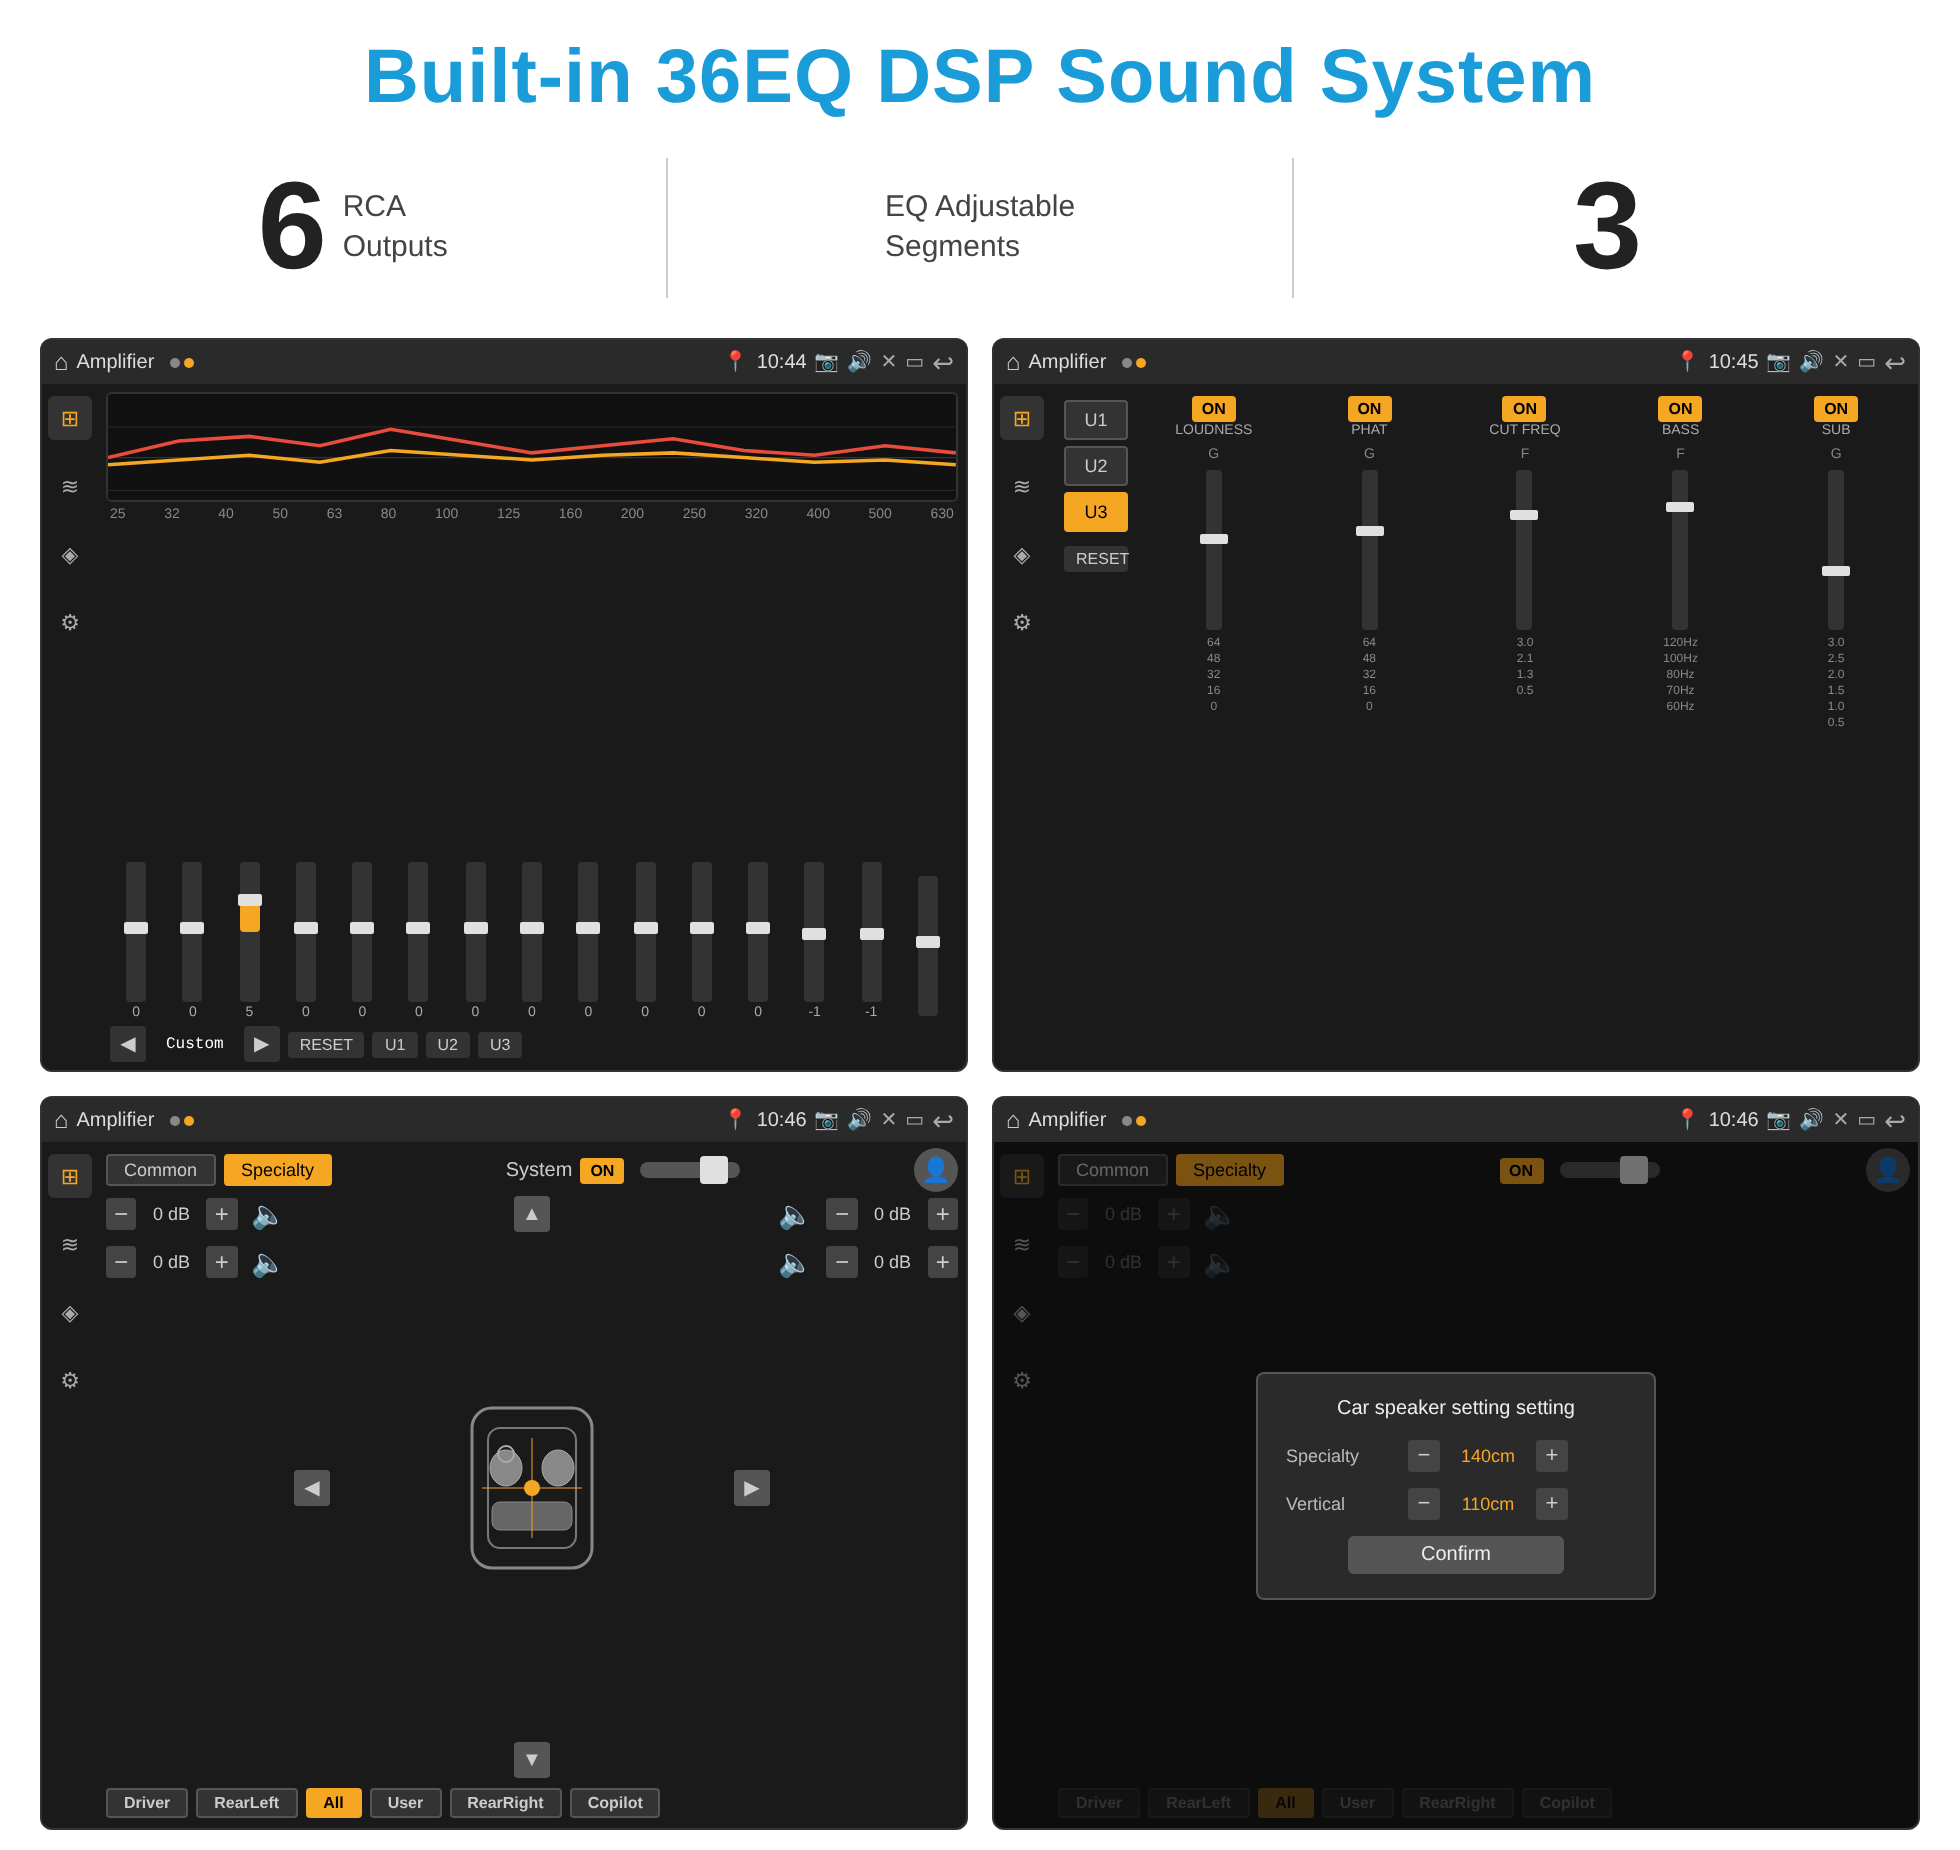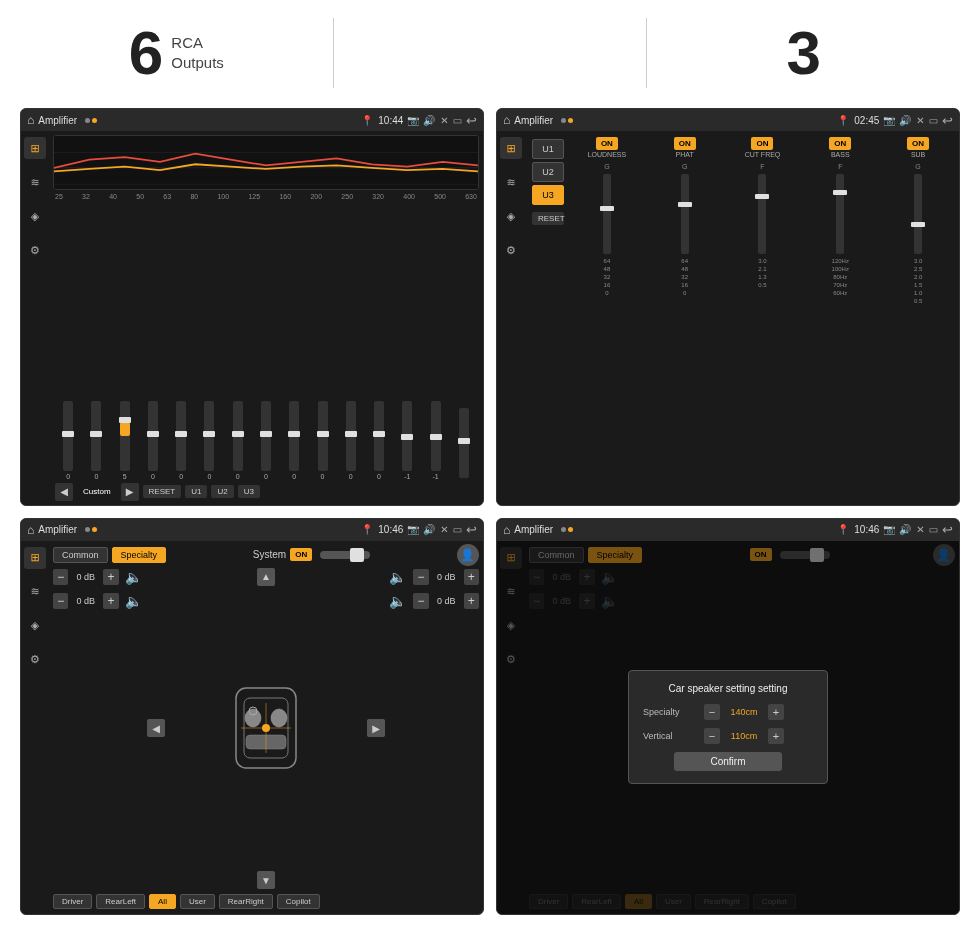--- a/index.html
+++ b/index.html
@@ -213,20 +213,21 @@
       background: #333;
       color: #ccc;
       font-size: 8px;
       padding: 2px 6px;
       border-radius: 2px;
       border: none;
     }
     .eq-btn.active-btn {
       background: transparent;
       color: #fff;
+      font-family: Liberation Mono, monospace;
     }
     .eq-nav-btn {
       background: #333;
       color: #ccc;
       font-size: 10px;
       width: 18px;
       height: 18px;
       border-radius: 2px;
       display: flex;
       align-items: center;
@@ -409,20 +410,21 @@
       gap: 4px;
       height: 18px;
     }
     .fader-bottom-btn {
       background: #333;
       color: #ccc;
       font-size: 8px;
       padding: 2px 8px;
       border-radius: 2px;
       border: 1px solid #555;
+      font-weight: bold;
     }
     .fader-bottom-btn.all {
       background: #f5a623;
       color: #000;
       border-color: #f5a623;
     }
     .fader-avatar {
       width: 22px;
       height: 22px;
       border-radius: 50%;
@@ -521,28 +523,30 @@
       cursor: pointer;
       display: block;
       margin: 8px auto 0;
     }
   </style>
 </head>
 <body>
 
 <div class="page-wrapper">
 
+  <div class="main-title">Built-in 36EQ DSP Sound System</div>
 
   <div class="stats-row">
     <div class="stat-item">
       <span class="stat-number">6</span>
       <span class="stat-label">RCA<br>Outputs</span>
     </div>
     <div class="stat-divider"></div>
     <div class="stat-item">
+      <span class="stat-label">EQ Adjustable<br>Segments</span>
     </div>
     <div class="stat-divider"></div>
     <div class="stat-item">
       <span class="stat-number">3</span>
     </div>
   </div>
 
   <div class="screenshots-grid">
 
     <div class="screen-card">
@@ -724,21 +728,21 @@
     <div class="screen-card">
       <div class="top-bar">
         <span class="tb-home">⌂</span>
         <span class="tb-title">Amplifier</span>
         <div class="tb-dots">
           <div class="tb-dot"></div>
           <div class="tb-dot orange"></div>
         </div>
         <span class="tb-spacer"></span>
         <span class="tb-icon">📍</span>
-        <span class="tb-time">02:45</span>
+        <span class="tb-time">10:45</span>
         <span class="tb-icon">📷</span>
         <span class="tb-icon">🔊</span>
         <span class="tb-icon">✕</span>
         <span class="tb-icon">▭</span>
         <span class="tb-back">↩</span>
       </div>
       <div class="screen2-content">
         <div class="side-icons">
           <div class="side-icon active">⊞</div>
           <div class="side-icon">≋</div>

